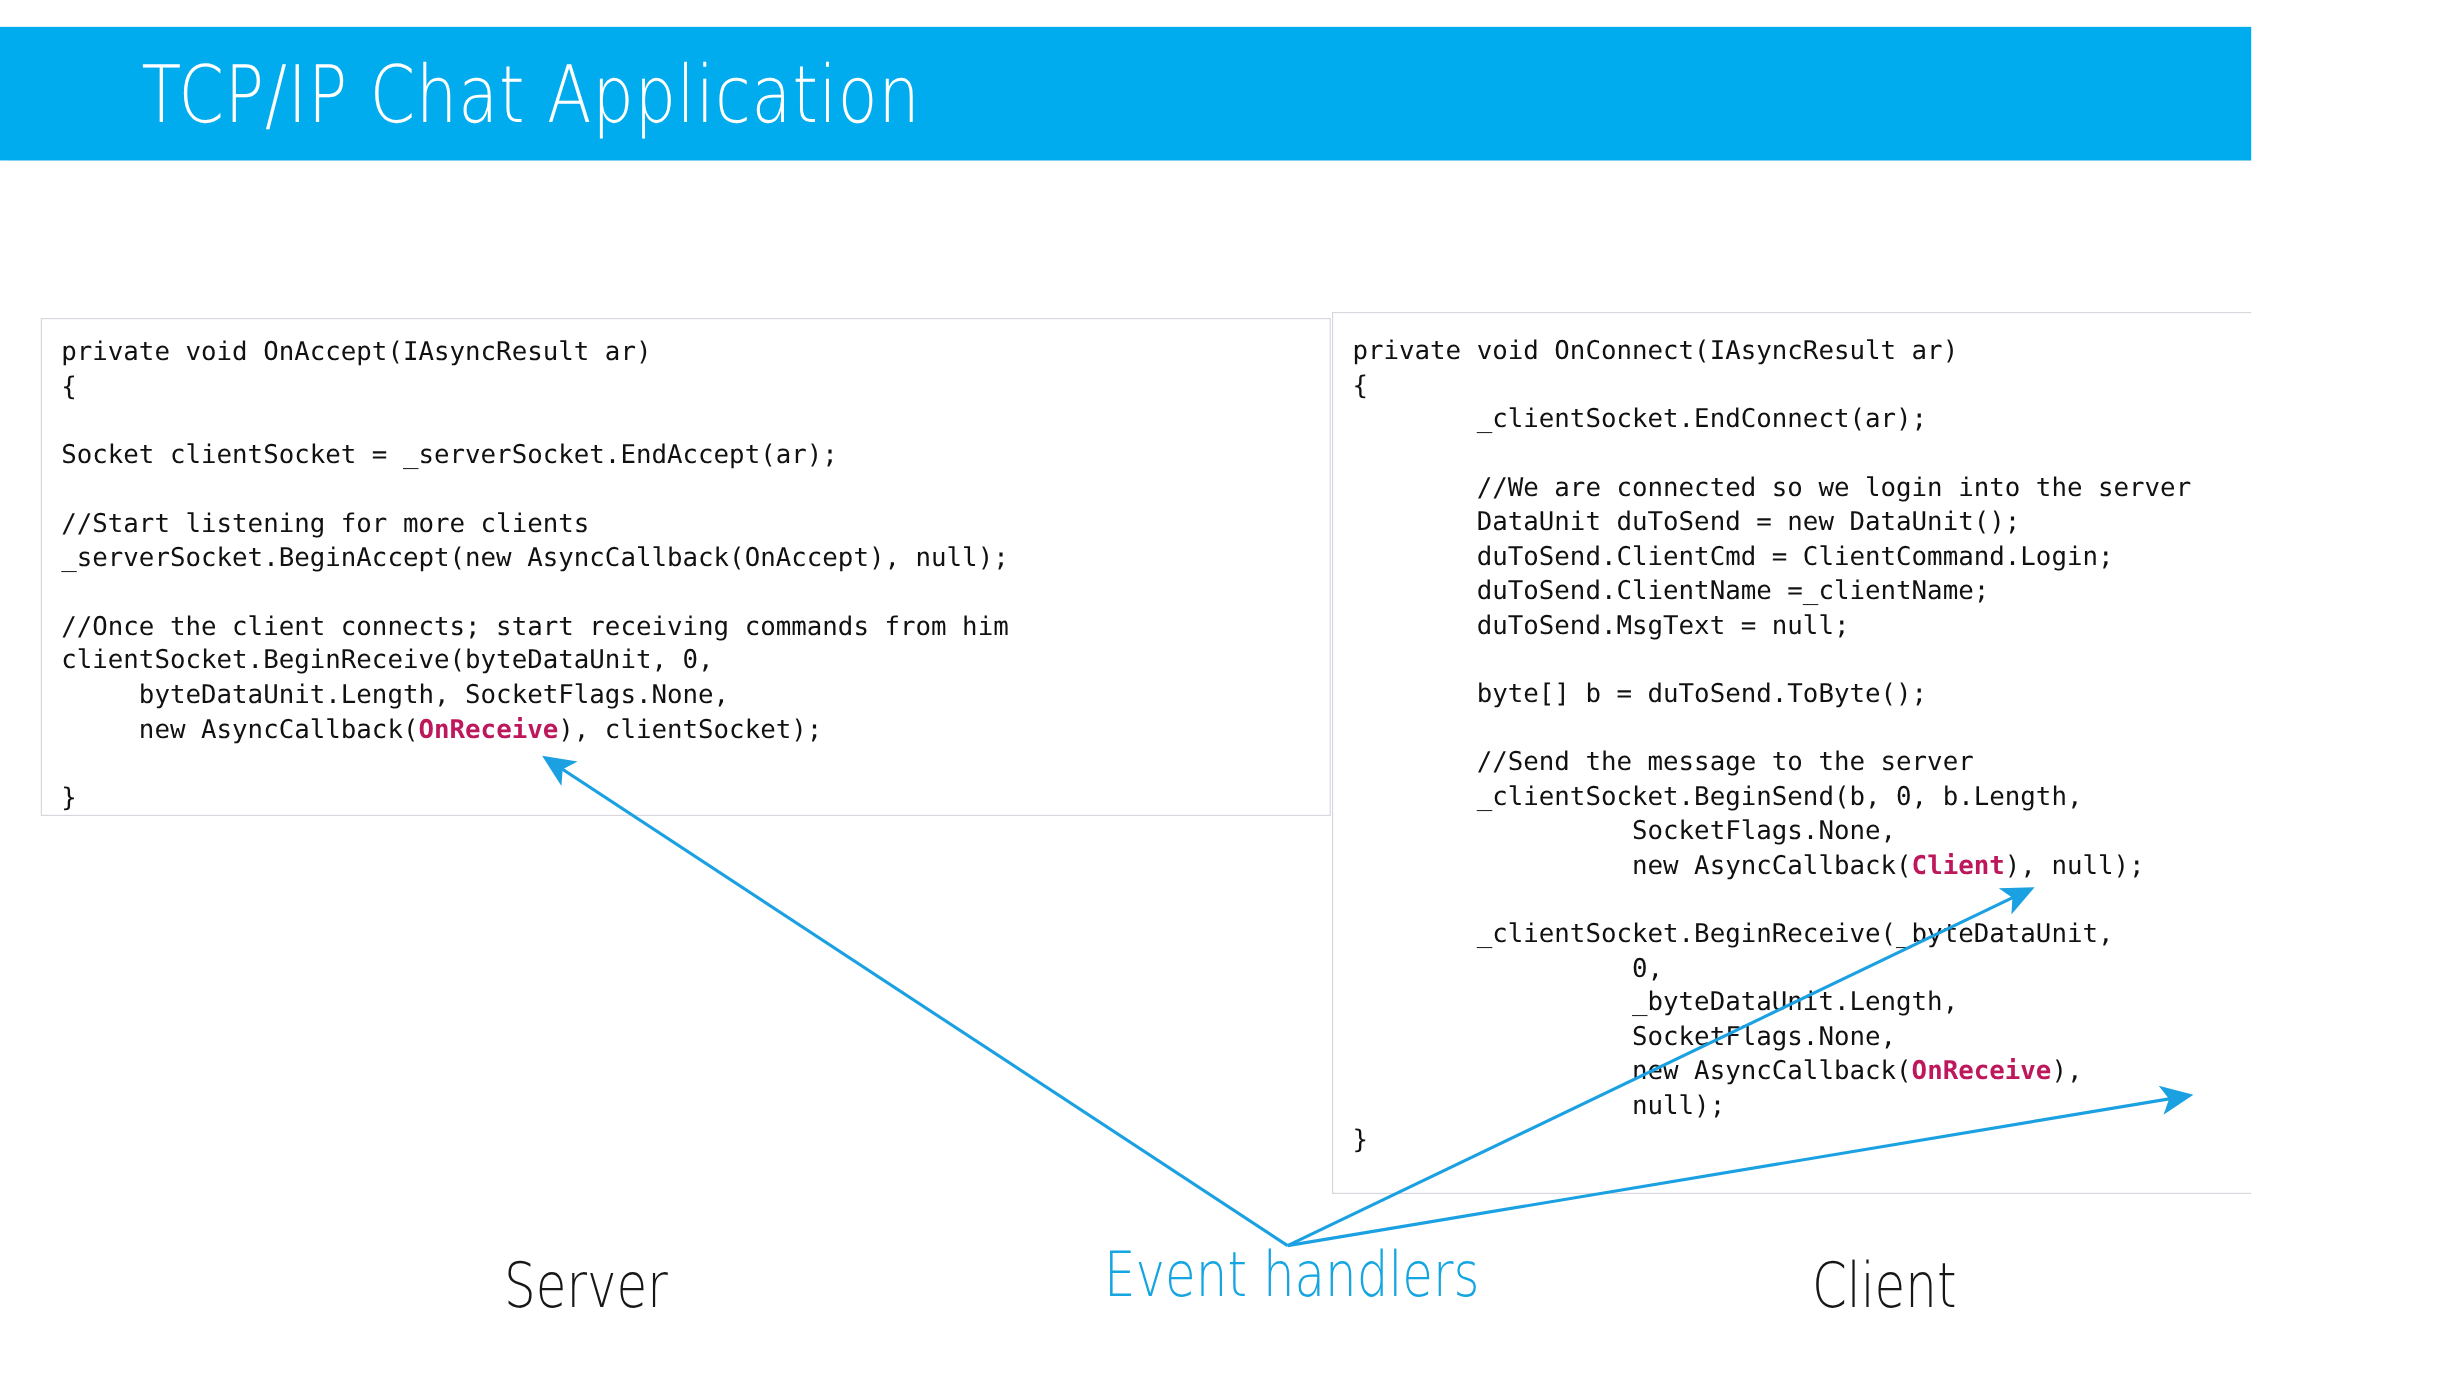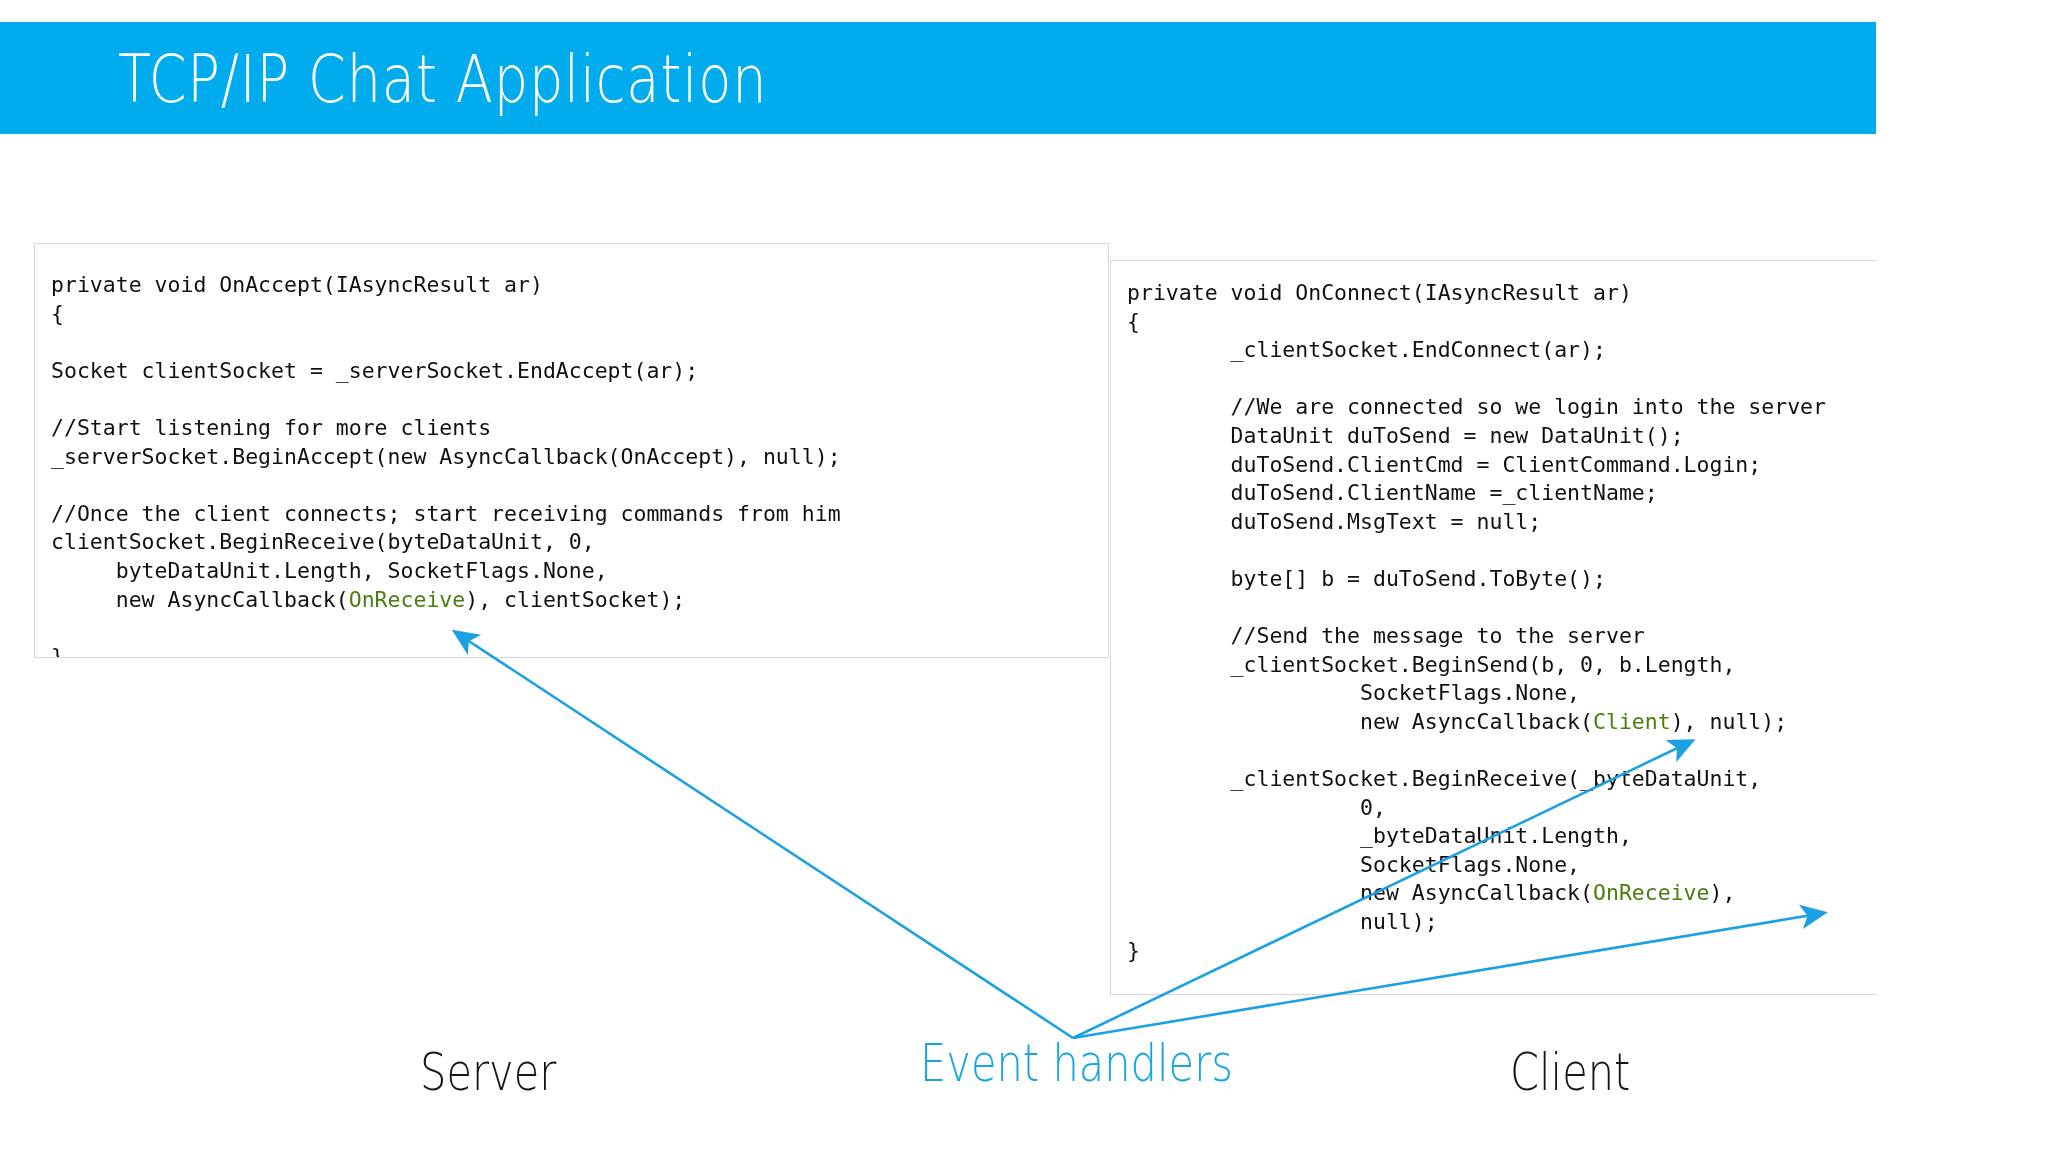--- a/index.html
+++ b/index.html
@@ -45,24 +45,24 @@
   
   .code-box {
     position: absolute;
     background: #ffffff;
     border: 1px solid #D9D6DE;
     box-sizing: border-box;
     overflow: hidden;
   }
   #code-box-server {
     left: 34px;
-    top: 243px;
+    top: 265px;
     width: 1075px;
     height: 415px;
-    padding: 27px 10px 10px 16px;
+    padding: 14px 10px 10px 16px;
   }
   #code-box-client {
     left: 1110px;
     top: 260px;
     width: 902px;
     height: 735px;
     padding: 18px 10px 10px 16px;
   }
   .code-pre {
     margin: 0;
@@ -71,22 +71,22 @@
     line-height: 28.6px;
     color: #111111;
     white-space: pre;
     letter-spacing: 0px;
   }
   #code-box-client .code-pre {
     font-size: 21.5px;
     line-height: 28.6px;
   }
   .hl {
-    color: #4d7c0f;
-    font-weight: normal;
+    color: #be185d;
+    font-weight: bold;
   }
 
   
   #arrow-layer {
     position: absolute;
     left: 0;
     top: 0;
     width: 2048px;
     height: 1152px;
     pointer-events: none;

